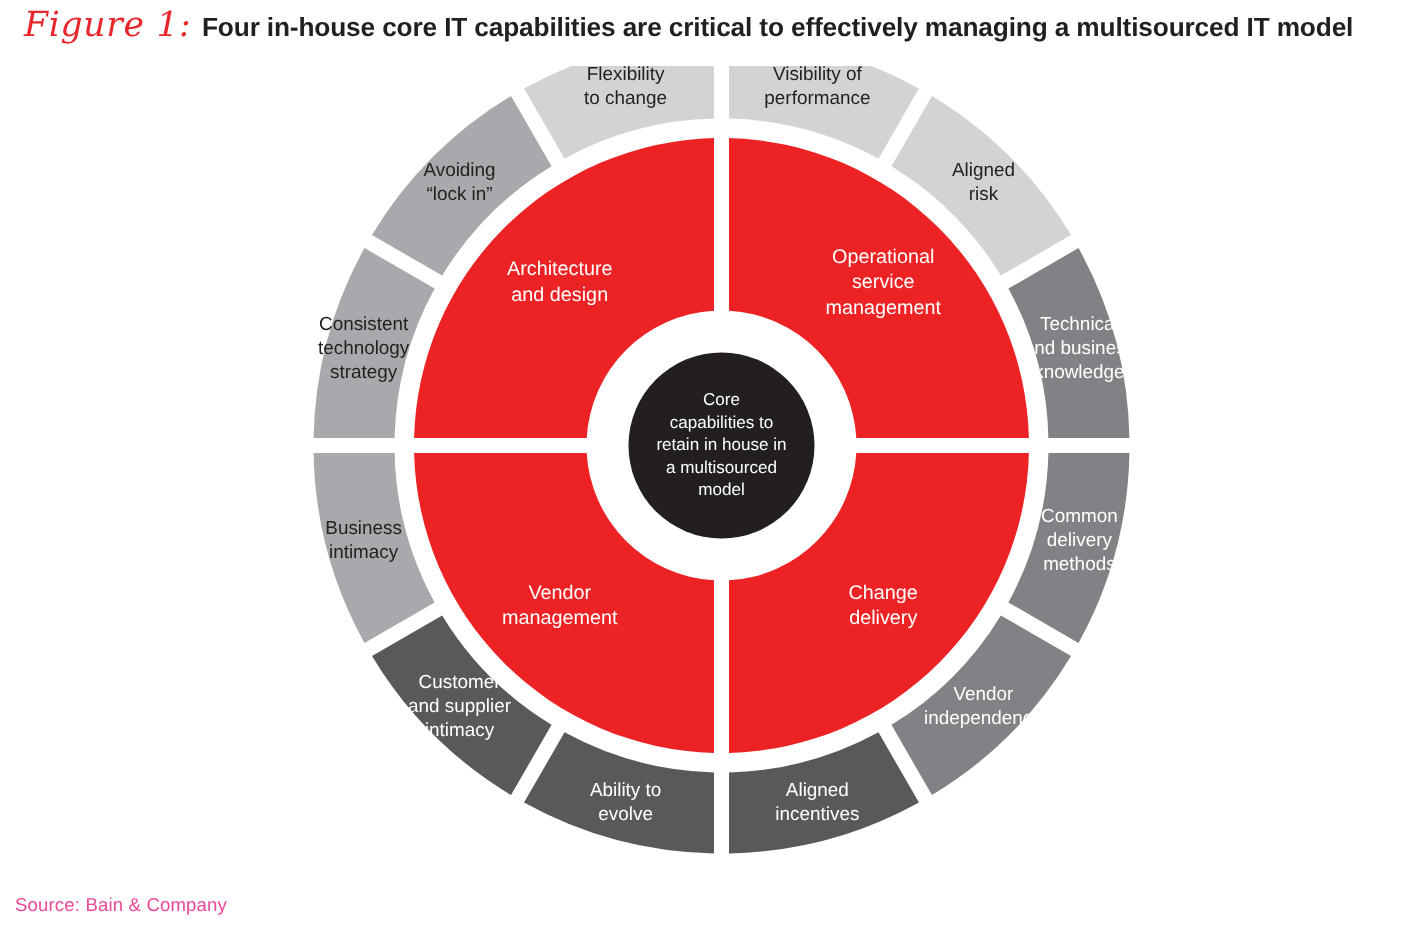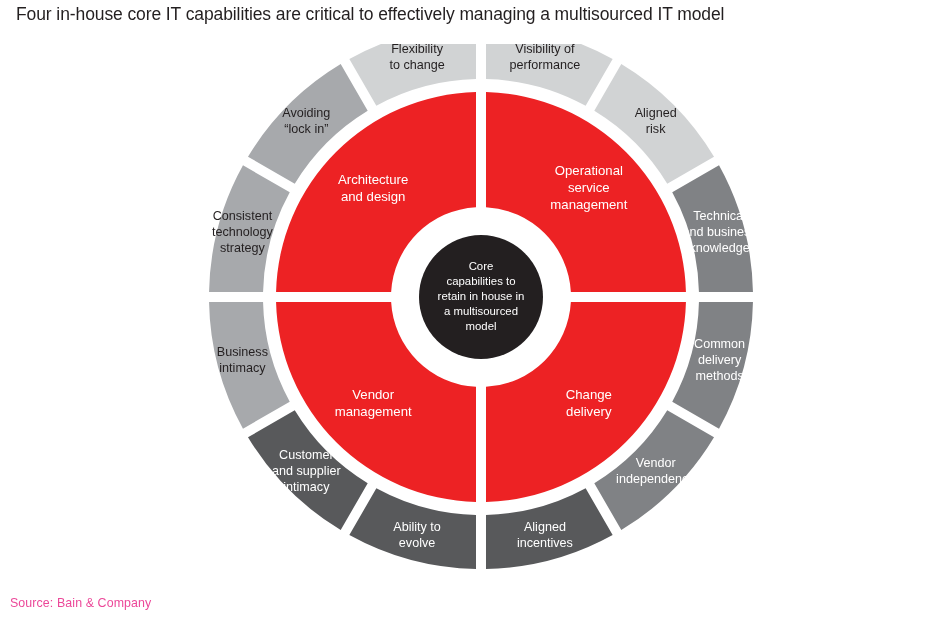--- a/index.html
+++ b/index.html
@@ -32,21 +32,21 @@
     font-family: "DejaVu Serif", serif;
     font-style: italic;
     font-size: 23px;
     font-weight: 400;
     color: #e8272c;
     letter-spacing: 0.5px;
     padding-right: 7px;
   }
   #fig-title {
     font-size: 17.5px;
-    font-weight: 400;
+    font-weight: 700;
     color: #231f20;
     letter-spacing: -0.1px;
   }
 
   
   #figure-area {
     position: absolute;
     left: 0;
     top: 44px;
     width: 950px;
@@ -89,20 +89,21 @@
     top: 596px;
     font-size: 12.4px;
     color: #ec4899;
     letter-spacing: 0.1px;
   }
 </style>
 </head>
 <body>
 
 <div id="header">
+  <span id="fig-label">Figure 1:</span>
   <span id="fig-title">Four in-house core IT capabilities are critical to effectively managing a multisourced IT model</span>
 </div>
 
 <div id="figure-area">
   <svg id="wheel-svg" viewBox="0 0 950 540" xmlns="http://www.w3.org/2000/svg">
     <g id="outer-ring-group">
         <path d="M 247.98074721767836 112.69309413728598 A 272 272 0 0 1 340.6930941372859 19.98074721767844 L 367.6989210829594 66.755898036382 A 218 218 0 0 0 294.75589803638206 139.69892108295934 Z" fill="#a7a9ac"></path>
         <text class="seg-label dark-text" x="306.3446250469227" y="78.34462504692277" fill="#231f20"><tspan x="306.3446250469227" y="70.34462504692277">Avoiding</tspan><tspan x="306.3446250469227" y="86.34462504692277">“lock in”</tspan></text>
         <path d="M 209.0459545882847 248.00028158765863 A 272 272 0 0 1 242.98102880533705 121.35286045099878 L 289.75633639984824 148.358415853008 A 218 218 0 0 0 263.05733693596727 248.00043836346637 Z" fill="#a7a9ac"></path>
         <text class="seg-label dark-text" x="242.4163209066001" y="189.07169585967748" fill="#231f20"><tspan x="242.4163209066001" y="173.07169585967748">Consistent</tspan><tspan x="242.4163209066001" y="189.07169585967748">technology</tspan><tspan x="242.4163209066001" y="205.07169585967748">strategy</tspan></text>

